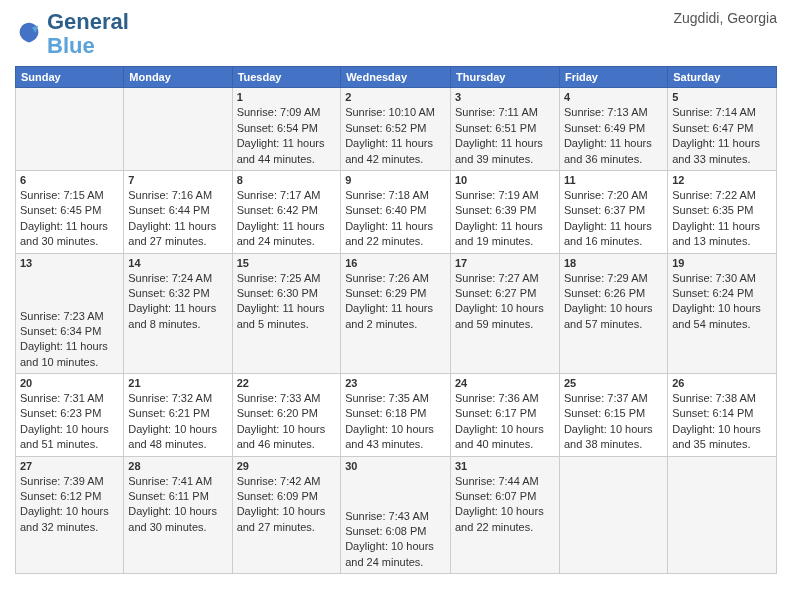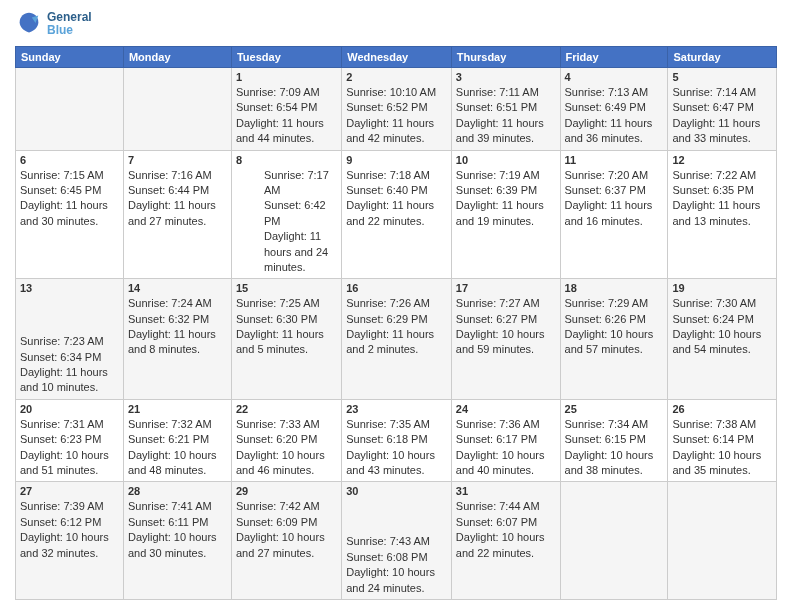--- a/index.html
+++ b/index.html
@@ -19,21 +19,21 @@
       display: flex;
       justify-content: space-between;
       align-items: flex-start;
       margin-bottom: 8px;
     }
     .logo {
       display: flex;
       align-items: center;
     }
     .logo-text {
-      font-size: 12px;
+      font-size: 22px;
       font-weight: bold;
       color: #2c5f8a;
       line-height: 1.1;
     }
     .logo-icon {
       width: 28px;
       height: 28px;
       margin-right: 4px;
     }
     .title-block {
@@ -101,20 +101,21 @@
       <svg class="logo-icon" viewBox="0 0 30 30">
         <path d="M15 3 C10 3, 5 7, 5 13 C5 18, 9 22, 15 24 C21 22, 25 18, 25 13 C25 7, 20 3, 15 3Z" fill="#4472c4"></path>
         <path d="M18 8 L25 6 L22 14 Z" fill="#5ba3d9"></path>
       </svg>
       <div class="logo-text">
         <div>General</div>
         <div style="color:#5ba3d9">Blue</div>
       </div>
     </div>
     <div class="title-block">
+      <div class="subtitle">Zugdidi, Georgia</div>
     </div>
   </div>
 
   <table class="calendar">
     <thead>
       <tr>
       <th>Sunday</th>
           <th>Monday</th>
           <th>Tuesday</th>
           <th>Wednesday</th>
@@ -166,21 +167,21 @@
 Daylight: 11 hours and 30 minutes.</div>
           </td>
           <td>
             <span class="day-number">7</span>
             <div class="day-detail" style="white-space: pre-line;">Sunrise: 7:16 AM
 Sunset: 6:44 PM
 Daylight: 11 hours and 27 minutes.</div>
           </td>
           <td>
             <span class="day-number">8</span>
-            <div class="day-detail" style="white-space: pre-line; margin-left: 28px;">Sunrise: 7:17 AM
+            <div class="day-detail" style="white-space: pre-line;">Sunrise: 7:17 AM
 Sunset: 6:42 PM
 Daylight: 11 hours and 24 minutes.</div>
           </td>
           <td>
             <span class="day-number">9</span>
             <div class="day-detail" style="white-space: pre-line;">Sunrise: 7:18 AM
 Sunset: 6:40 PM
 Daylight: 11 hours and 22 minutes.</div>
           </td>
           <td>
@@ -272,21 +273,21 @@
 Daylight: 10 hours and 43 minutes.</div>
           </td>
           <td>
             <span class="day-number">24</span>
             <div class="day-detail" style="white-space: pre-line;">Sunrise: 7:36 AM
 Sunset: 6:17 PM
 Daylight: 10 hours and 40 minutes.</div>
           </td>
           <td>
             <span class="day-number">25</span>
-            <div class="day-detail" style="white-space: pre-line;">Sunrise: 7:34 AM
+            <div class="day-detail" style="white-space: pre-line;">Sunrise: 7:37 AM
 Sunset: 6:15 PM
 Daylight: 10 hours and 38 minutes.</div>
           </td>
           <td>
             <span class="day-number">26</span>
             <div class="day-detail" style="white-space: pre-line;">Sunrise: 7:38 AM
 Sunset: 6:14 PM
 Daylight: 10 hours and 35 minutes.</div>
           </td>
         </tr>

